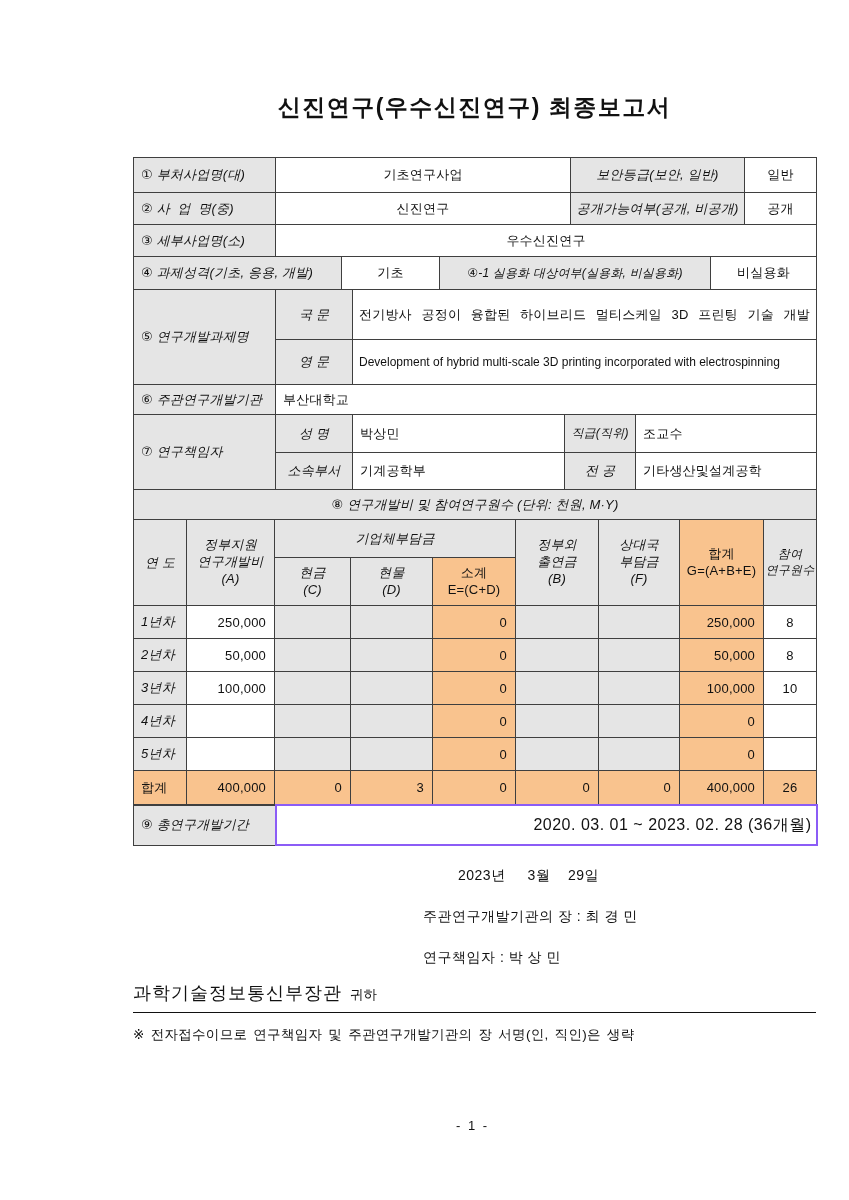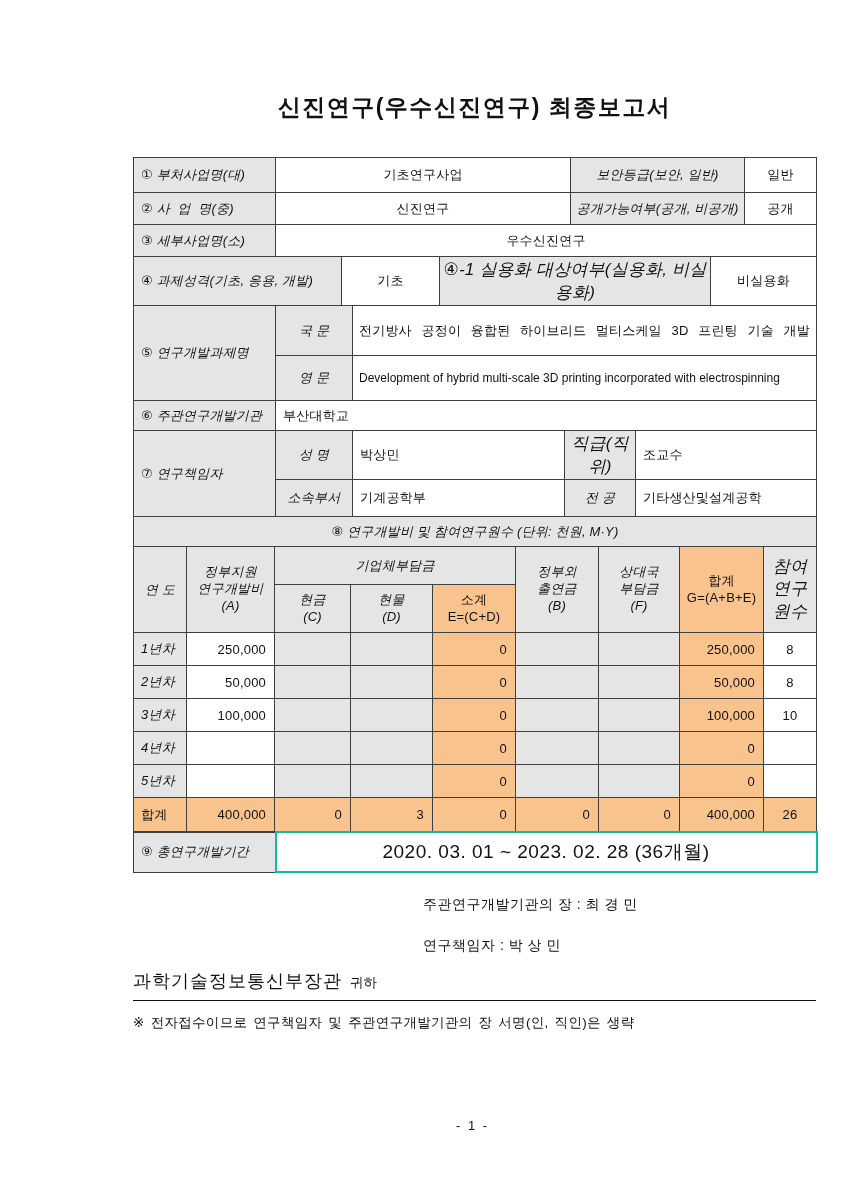--- a/index.html
+++ b/index.html
@@ -50,25 +50,25 @@
   table{border:1.5px solid #222;}
   .g{background:var(--cell-gray);font-style:italic;}
   .o{background:var(--cell-orange);}
   .ctr{text-align:center;}
   .lft{text-align:left;padding-left:7px;}
   .num{text-align:right;padding-right:8px;}
   .pre{white-space:pre-line;line-height:1.3;}
   .nowrap{white-space:pre;}
   .eng{font-size:12px;letter-spacing:0;padding-left:6px;}
   .jfy{text-align:justify;text-align-last:justify;padding:0 6px;}
-  .small{font-size:17px;padding:1px 1px;}
+  .small{font-size:12px;padding:1px 1px;}
   .period-value{
-    border:2px solid #14b8a6;
-    text-align:center;
-    font-size:19px;
+    border:2px solid #8b5cf6;
+    text-align:right;
+    font-size:16px;
     letter-spacing:0.5px;
   }
   .declaration{
     margin-top:13px;
     font-size:13.5px;
     line-height:1.95;
     text-align:justify;
     word-spacing:2px;
     letter-spacing:0.2px;
   }
@@ -304,20 +304,21 @@
       </colgroup>
       <tbody>
           <tr style="height:40px">
         <td class="g lft nowrap">⑨ 총연구개발기간</td>
         <td class="period-value">2020. 03. 01 ~ 2023. 02. 28 (36개월)</td>
       </tr>
     </tbody>
       </table>
 
 
+    <div class="date-line">2023년     3월    29일</div>
 
     <div class="sig-line">주관연구개발기관의 장 : 최 경 민</div>
     <div class="sig-line">연구책임자 : 박 상 민</div>
 
     <div class="recipient">
       <span class="recipient-name">과학기술정보통신부장관</span><span class="recipient-honorific">귀하</span>
     </div>
 
     <div class="note-line">※ 전자접수이므로 연구책임자 및 주관연구개발기관의 장 서명(인, 직인)은 생략</div>
 

